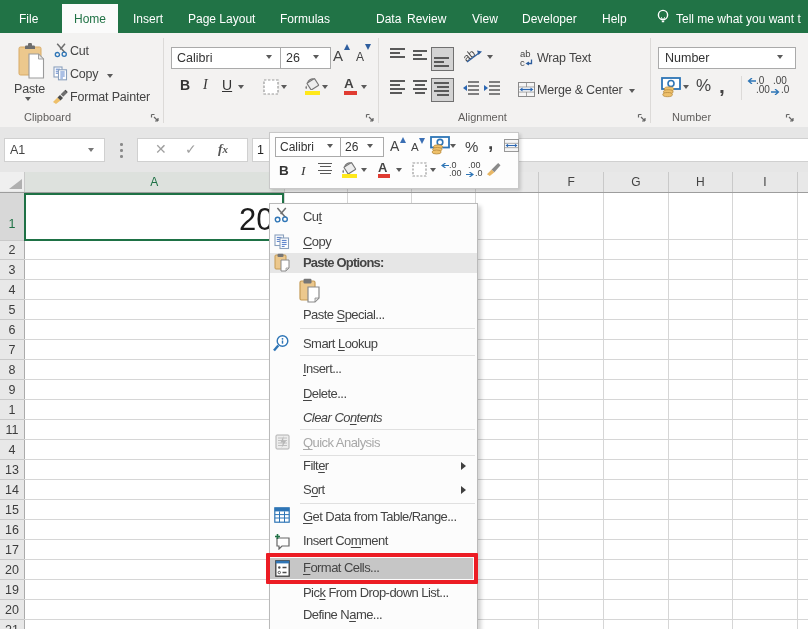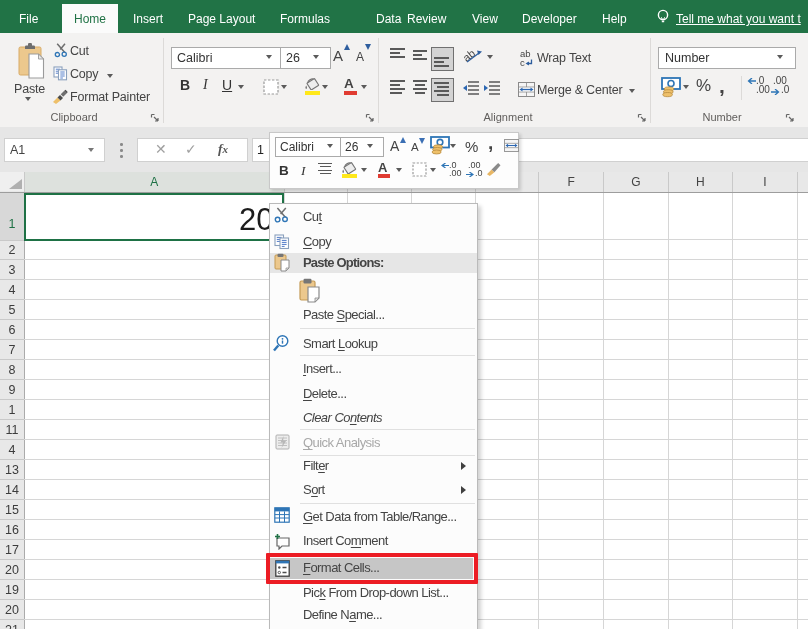--- a/index.html
+++ b/index.html
@@ -5,21 +5,21 @@
 html,body{margin:0;padding:0;}
 body{width:808px;height:629px;overflow:hidden;position:relative;font-family:"Liberation Sans",sans-serif;background:#fff;}
 .abs{position:absolute;}
 
 #tabbar{left:0;top:0;width:808px;height:33px;background:#217346;}
 .tab{position:absolute;top:0;height:33px;line-height:39px;color:#fff;font-size:12px;}
 #hometab{position:absolute;left:62px;top:4px;width:56px;height:29px;background:#fbfbfb;color:#217346;text-align:center;line-height:31px;font-size:12px;}
 
 #ribbon{left:0;top:33px;width:808px;height:94px;background:#f3f2f1;border-bottom:1px solid #d2d0ce;}
 .gsep{position:absolute;top:5px;width:1px;height:85px;background:#dcdad8;}
-.glabel{position:absolute;top:74px;font-size:11px;color:#605e5c;width:100px;text-align:center;}
+.glabel{position:absolute;top:74px;font-size:11px;color:#605e5c;width:100px;text-align:left;}
 .rbtxt{color:#444;font-size:12.5px;letter-spacing:-0.2px;}
 .combo{position:absolute;background:#fff;border:1px solid #aaa;font-size:12.5px;color:#333;}
 .carr{position:absolute;width:0;height:0;border-left:3.5px solid transparent;border-right:3.5px solid transparent;border-top:4px solid #5a5a5a;}
 .iline{position:absolute;height:1.6px;background:#595959;}
 .selbox{position:absolute;background:#d3d3d3;border:1px solid #707070;}
 
 #fbar{left:0;top:127px;width:808px;height:45px;background:#e6e6e6;}
 
 #sheet{left:0;top:172px;width:808px;height:457px;background:#fff;}
 .colhead{position:absolute;top:172px;height:20.5px;background:#e8e8e8;border-left:1px solid #c9c9c9;color:#444;font-size:12px;text-align:center;line-height:21px;}
@@ -43,21 +43,21 @@
 <div class="tab" style="left:19px;">File</div>
 <div id="hometab">Home</div>
 <div class="tab" style="left:133px;">Insert</div>
 <div class="tab" style="left:188px;">Page Layout</div>
 <div class="tab" style="left:280px;">Formulas</div>
 <div class="tab" style="left:364px;margin-left:12px;">Data</div>
 <div class="tab" style="left:407px;">Review</div>
 <div class="tab" style="left:472px;">View</div>
 <div class="tab" style="left:522px;">Developer</div>
 <div class="tab" style="left:602px;">Help</div>
-<div class="tab" style="left:676px;text-decoration:underline;">Tell me what you want t</div>
+<div class="tab" style="left:676px;">Tell me what you want t</div>
 <svg class="abs" style="left:655px;top:8px;" width="16" height="18" viewBox="0 0 16 18">
     <circle cx="8" cy="7" r="4.6" fill="none" stroke="#fff" stroke-width="1.4"></circle>
     <path d="M6.5 11.5h3M6.8 13.5h2.4" stroke="#fff" stroke-width="1.3" fill="none"></path>
     <path d="M7 11.5c0-2-1-2.5-1-2.5M9 11.5c0-2 1-2.5 1-2.5" stroke="#fff" stroke-width="1" fill="none"></path>
   </svg>
 
 <div class="abs" id="ribbon"></div>
 
 <div class="gsep" style="left:163px;top:38px;"></div>
 <div class="gsep" style="left:378px;top:38px;"></div>

